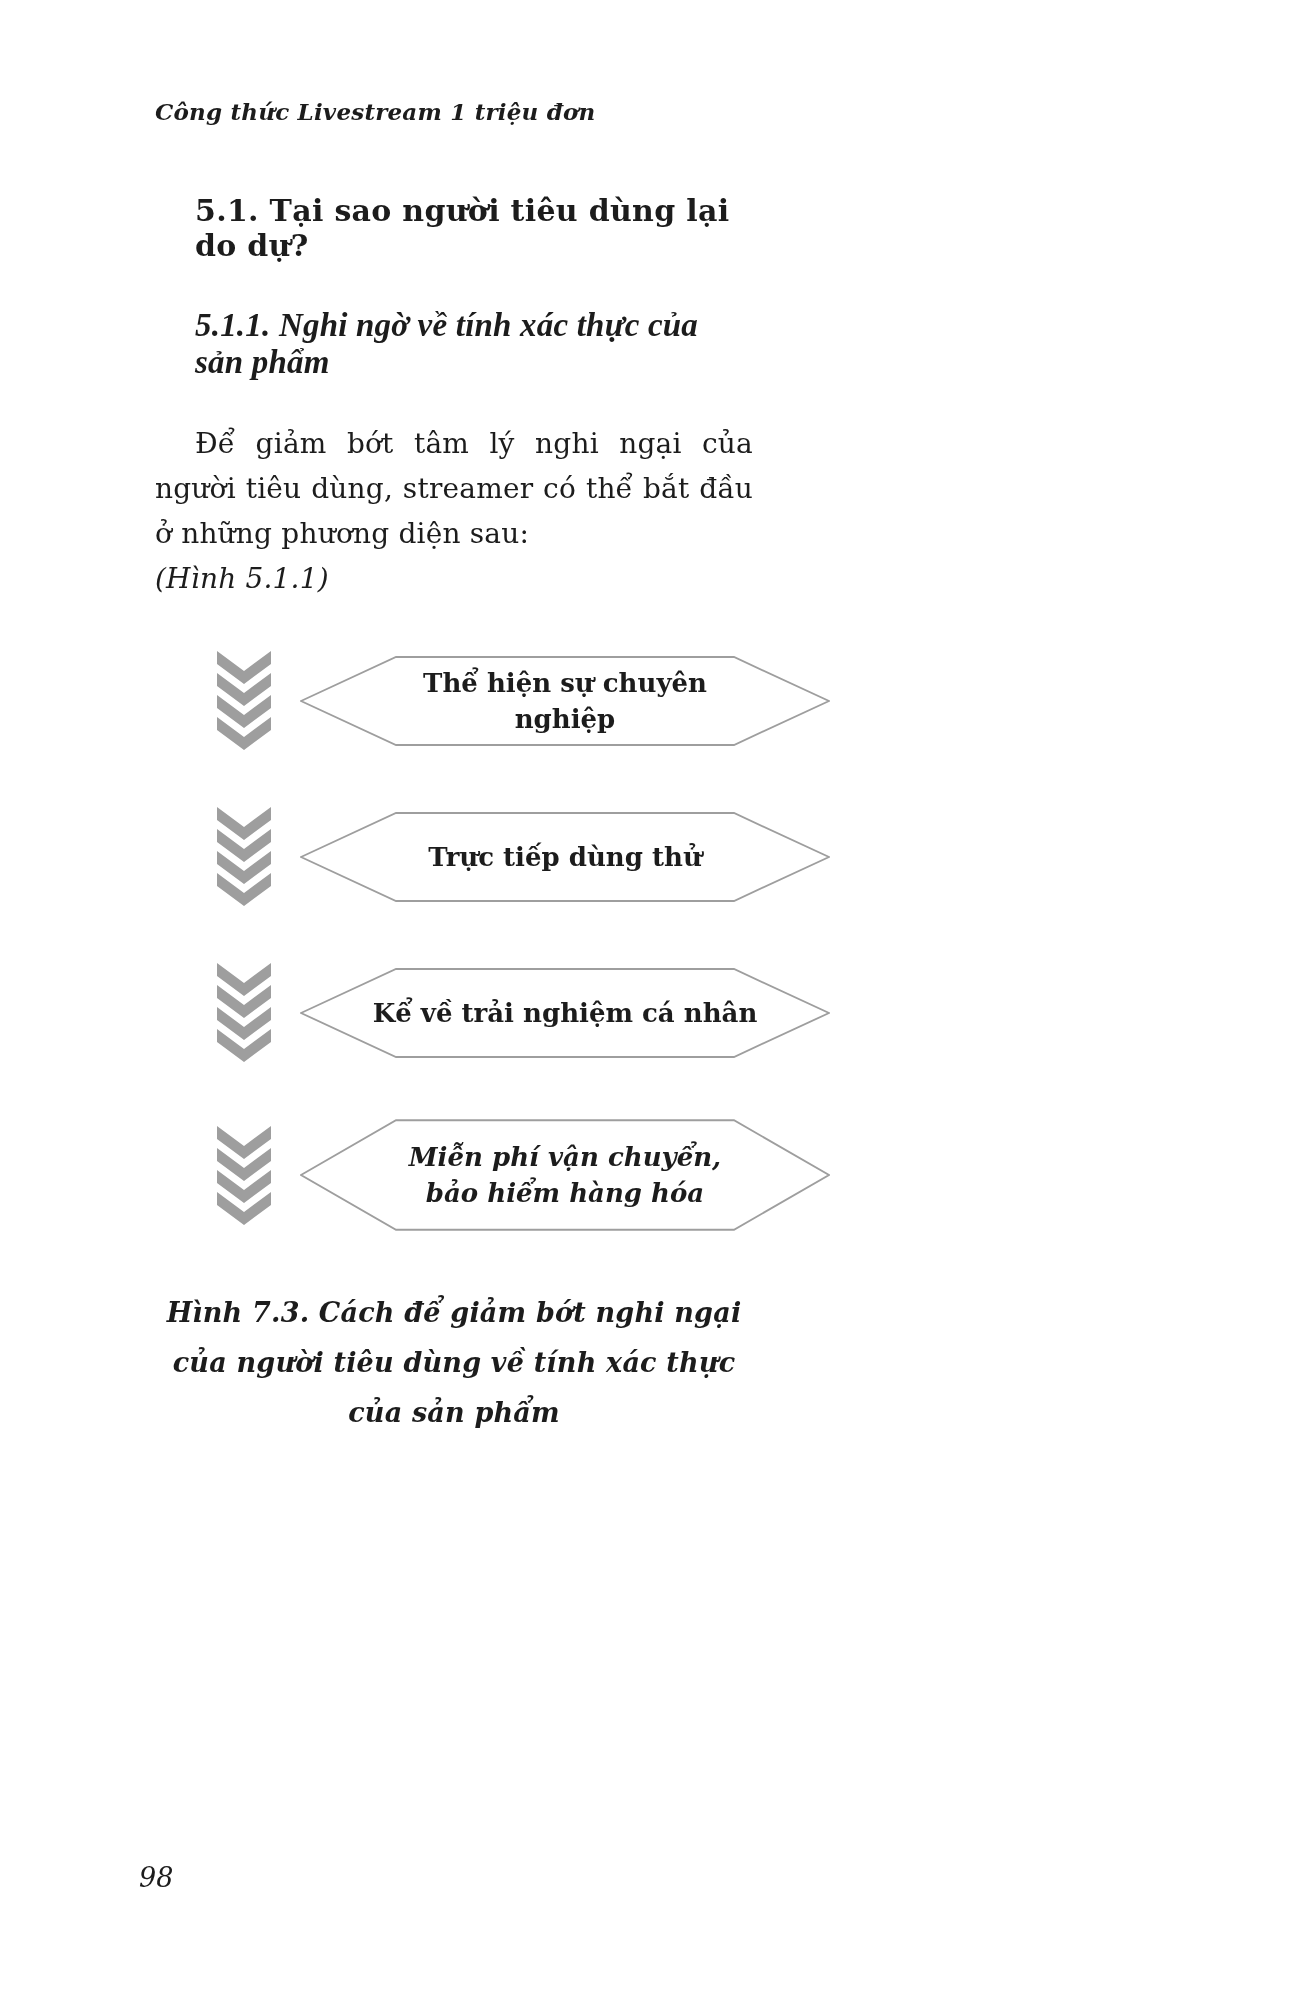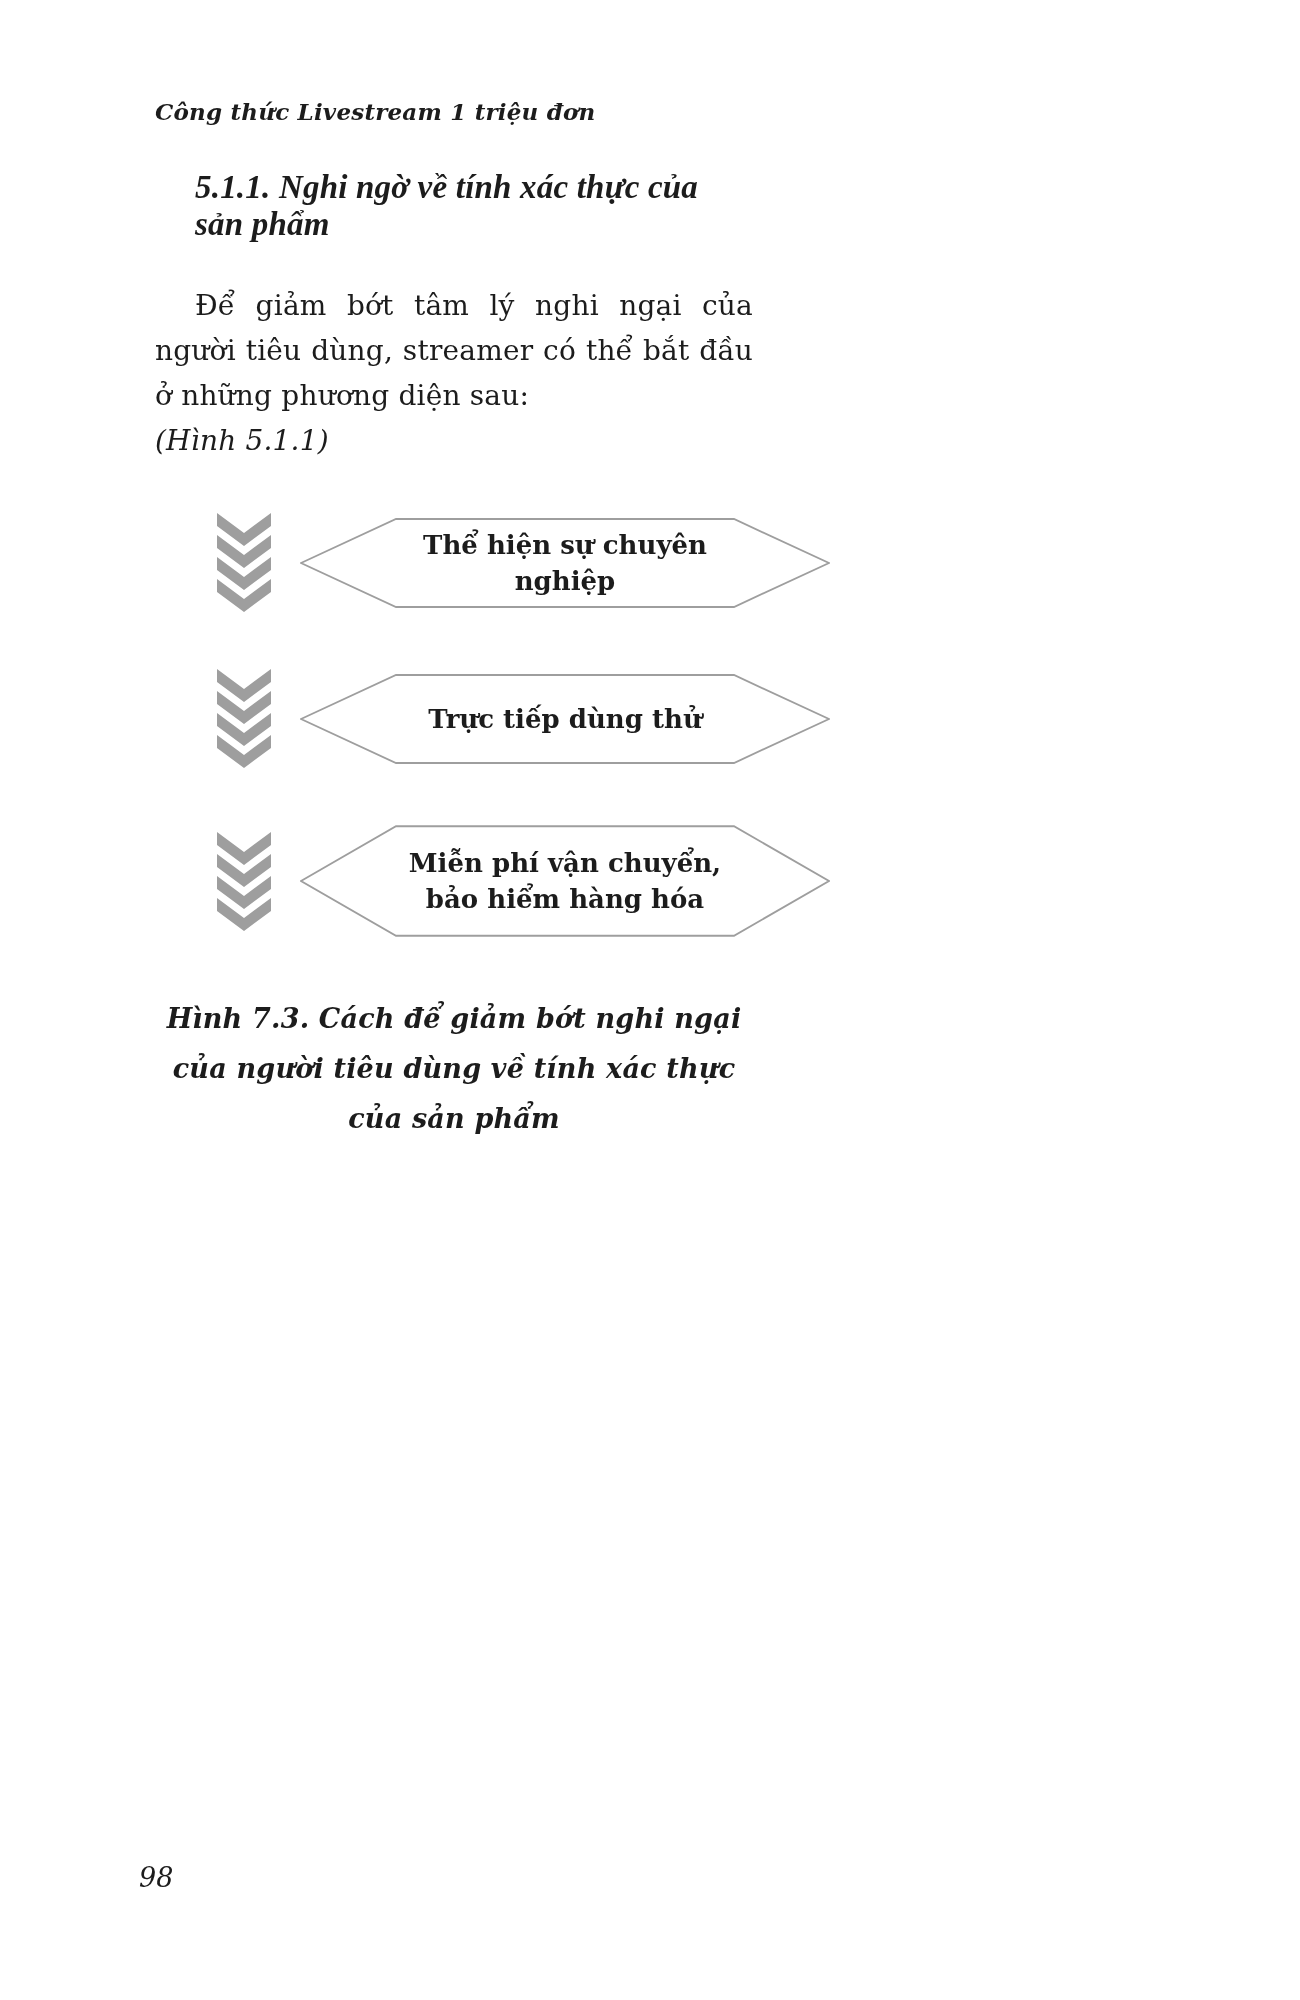--- a/index.html
+++ b/index.html
@@ -69,21 +69,21 @@
     color: var(--shape_gray, #9e9e9e);
   }
   .chevrons svg { display: block; width: 54px; height: 99px; }
   .hexagon {
     position: relative;
     width: 530px;
     height: 90px;
     flex: 0 0 auto;
     color: var(--shape_gray, #9e9e9e);
   }
-  .hexagon.tall { height: 112px; }
+  .hexagon.tall { height: 112px; font-style: italic; }
   .hexagon svg {
     position: absolute;
     inset: 0;
     width: 100%;
     height: 100%;
   }
   .hex-label {
     position: absolute;
     inset: 0;
     display: flex;
@@ -114,20 +114,21 @@
     font-style: italic;
   }
 </style>
 </head>
 <body>
 
 <div class="content">
 
   <div class="running-header">Công thức Livestream 1 triệu đơn</div>
 
+  <h1 class="section-heading">5.1. Tại sao người tiêu dùng lại do dự?</h1>
 
 
   <h2 class="sub-heading">5.1.1. Nghi ngờ về tính xác thực của sản phẩm</h2>
 
   <p class="body-para second"><span>Để giảm bớt tâm lý nghi ngại của người tiêu dùng, streamer có thể bắt đầu ở những phương diện sau:</span><em class="fig-ref">(Hình 5.1.1)</em></p>
 
   <div class="figure">
 
     <div class="figure-row">
       <span class="chevrons">
@@ -156,20 +157,36 @@
         </svg>
       </span>
       <div class="hexagon">
         <svg viewBox="0 0 530 90" preserveAspectRatio="none" aria-hidden="true">
           <polygon points="1,45 96,1 434,1 529,45 434,89 96,89" fill="#ffffff" stroke="currentColor" stroke-width="1.8" vector-effect="non-scaling-stroke"></polygon>
         </svg>
         <span class="hex-label">Trực tiếp dùng thử</span>
       </div>
     </div>
 
+    <div class="figure-row">
+      <span class="chevrons">
+        <svg viewBox="0 0 54 99" aria-hidden="true">
+          <polygon fill="currentColor" points="0,0 27,20 54,0 54,13 27,33 0,13"></polygon>
+          <polygon fill="currentColor" points="0,22 27,42 54,22 54,35 27,55 0,35"></polygon>
+          <polygon fill="currentColor" points="0,44 27,64 54,44 54,57 27,77 0,57"></polygon>
+          <polygon fill="currentColor" points="0,66 27,86 54,66 54,79 27,99 0,79"></polygon>
+        </svg>
+      </span>
+      <div class="hexagon">
+        <svg viewBox="0 0 530 90" preserveAspectRatio="none" aria-hidden="true">
+          <polygon points="1,45 96,1 434,1 529,45 434,89 96,89" fill="#ffffff" stroke="currentColor" stroke-width="1.8" vector-effect="non-scaling-stroke"></polygon>
+        </svg>
+        <span class="hex-label">Kể về trải nghiệm cá nhân</span>
+      </div>
+    </div>
 
     <div class="figure-row">
       <span class="chevrons">
         <svg viewBox="0 0 54 99" aria-hidden="true">
           <polygon fill="currentColor" points="0,0 27,20 54,0 54,13 27,33 0,13"></polygon>
           <polygon fill="currentColor" points="0,22 27,42 54,22 54,35 27,55 0,35"></polygon>
           <polygon fill="currentColor" points="0,44 27,64 54,44 54,57 27,77 0,57"></polygon>
           <polygon fill="currentColor" points="0,66 27,86 54,66 54,79 27,99 0,79"></polygon>
         </svg>
       </span>

